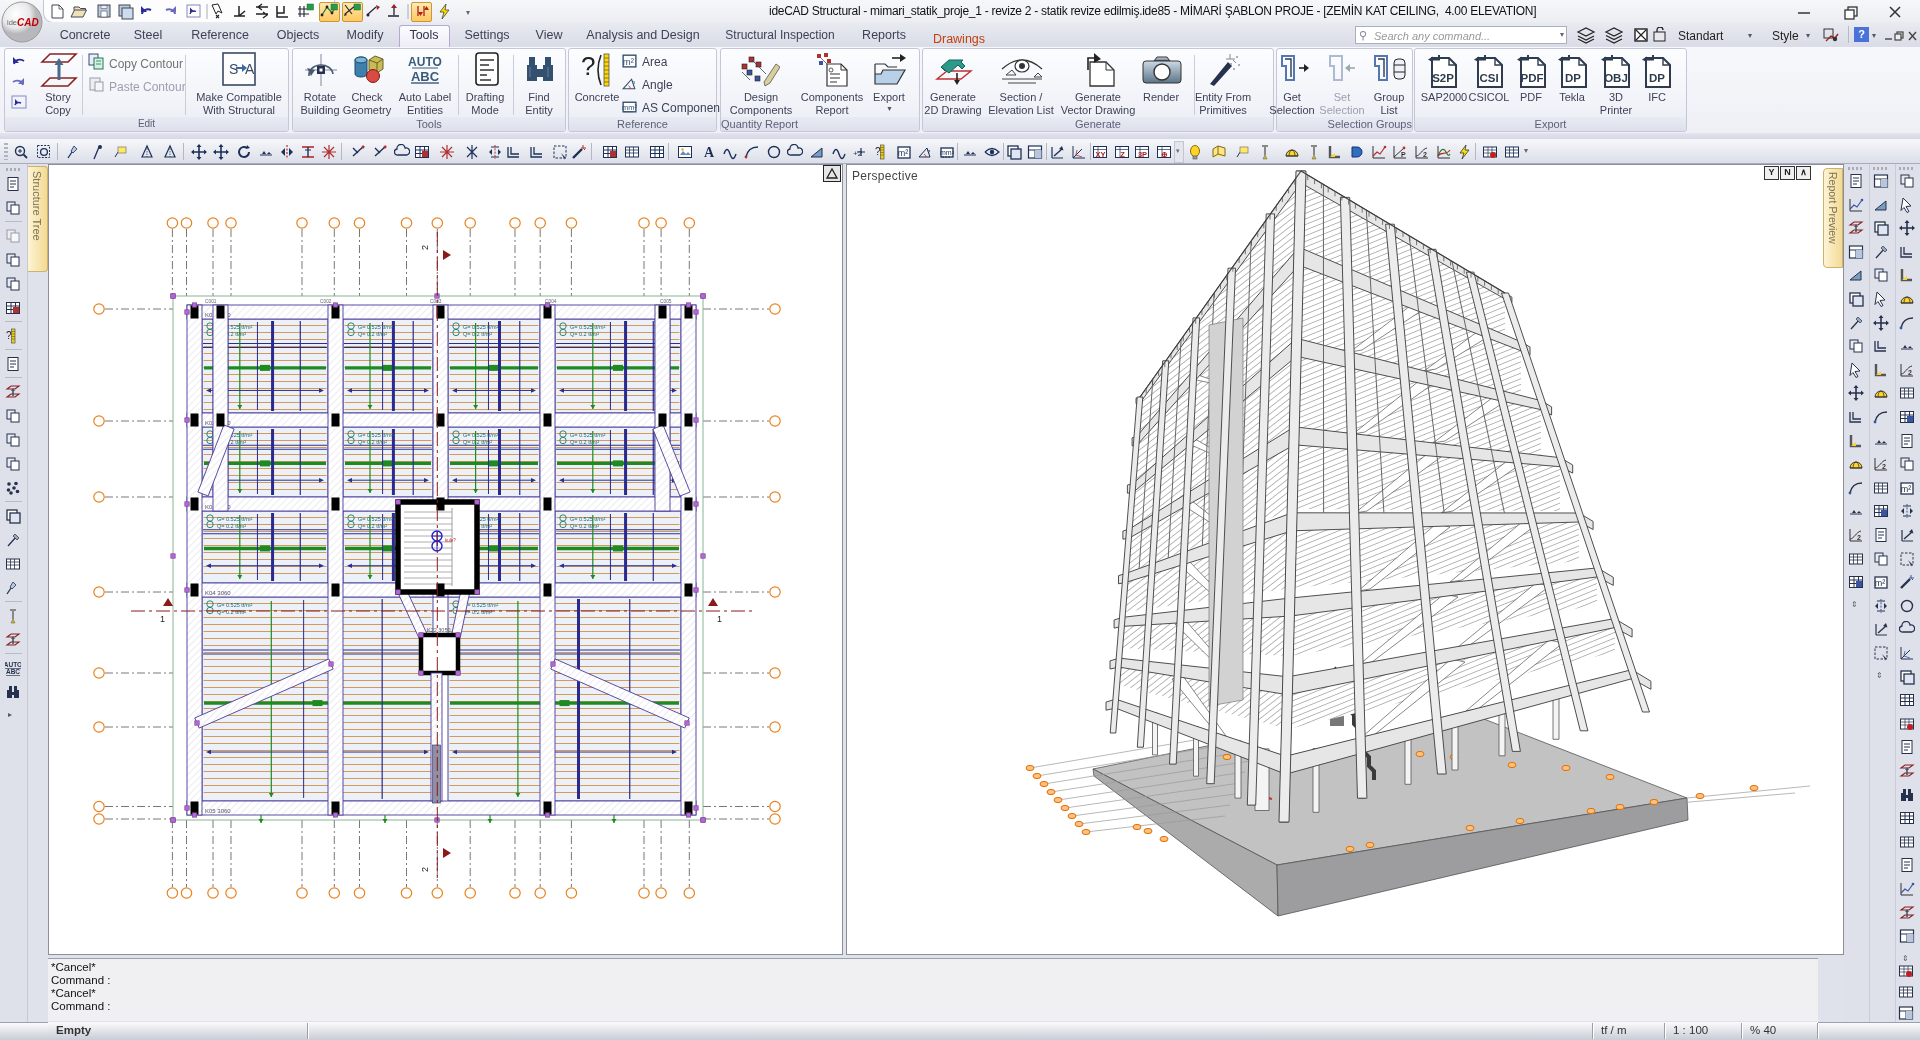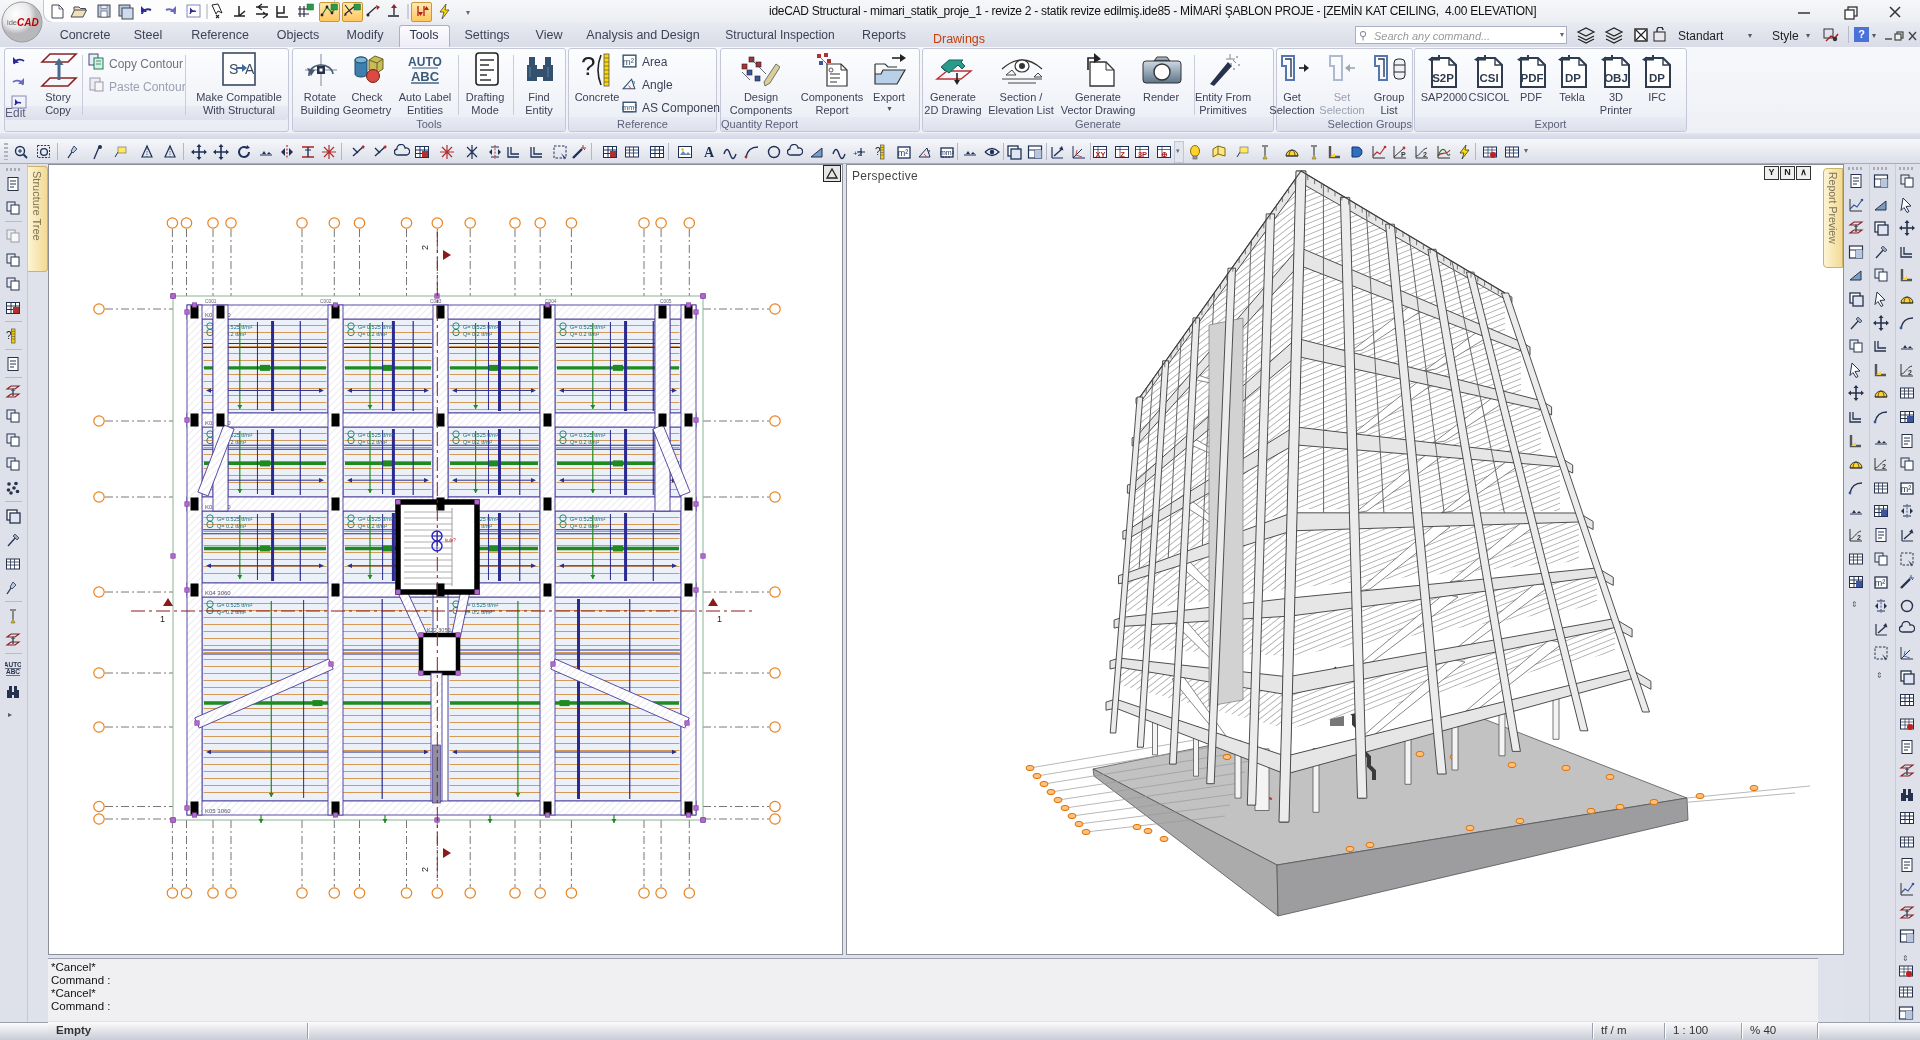--- a/index.html
+++ b/index.html
@@ -126,21 +126,21 @@
 <div class="abs" style="left:1872px;top:31px;font-size:8px;color:#556">▾</div>
 <svg class="ic" style="left:1884px;top:30px" width="34" height="12" viewBox="0 0 34 12">
     <path d="M1 9h7" stroke="#444" stroke-width="1.4"></path>
     <rect x="13" y="2" width="6" height="6" fill="none" stroke="#444" stroke-width="1.2"></rect>
     <rect x="11" y="4" width="6" height="6" fill="#eee" stroke="#444" stroke-width="1.2"></rect>
     <path d="M25 2l7 8M32 2l-7 8" stroke="#444" stroke-width="1.4"></path>
   </svg>
 <div class="abs" style="left:0;top:47px;width:1920px;height:86px;background:linear-gradient(#f7f8fb,#eef0f6)"></div>
 <div class="abs" style="left:0;top:133px;width:1920px;height:6px;background:linear-gradient(#e2e5ef,#d4d7e4)"></div>
 <div class="abs" style="left:4px;top:48px;width:285px;height:84px;border:1px solid #c3c7d8;border-radius:3px;background:linear-gradient(#fcfdff,#f2f4f9 60%,#e9ecf4)"></div>
-<div class="abs" style="left:5px;top:106px;width:283px;height:14px;background:linear-gradient(#e9ebf3,#dde0ec);border-radius:0 0 3px 3px;font-size:12px;line-height:14px;color:#5d6078">Edit</div>
+<div class="abs" style="left:5px;top:117px;width:283px;height:14px;background:linear-gradient(#e9ebf3,#dde0ec);border-radius:0 0 3px 3px;text-align:center;font-size:10px;line-height:14px;color:#5d6078">Edit</div>
 <svg class="ic" style="left:10px;top:53px" width="20" height="58" viewBox="0 0 20 58">
     <path d="M14 8a6 5 0 00-10 3" fill="none" stroke="#2a2a9a" stroke-width="1.8"></path>
     <path d="M3 4v6h6z" fill="#2a2a9a"></path>
     <g transform="translate(0,21)">
       <path d="M3 8a6 5 0 0110 3" fill="none" stroke="#6a6ac0" stroke-width="1.8"></path>
       <path d="M14 4v6h-6z" fill="#6a6ac0"></path>
     </g>
     <g transform="translate(0,42)">
       <rect x="2" y="1" width="14" height="12" fill="none" stroke="#8888c0"></rect>
       <path d="M5 10a4 3 0 016-2" fill="none" stroke="#2a2a9a" stroke-width="1.5"></path>

